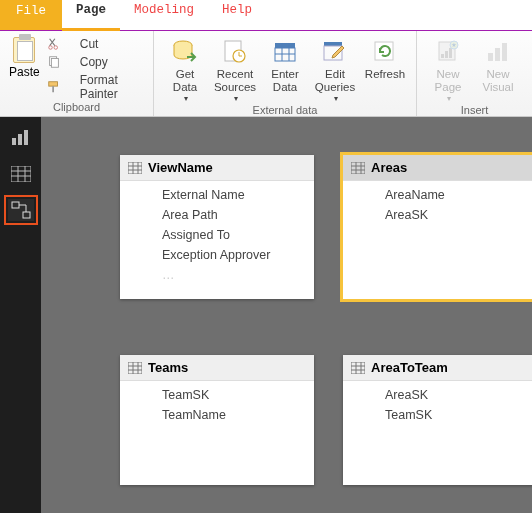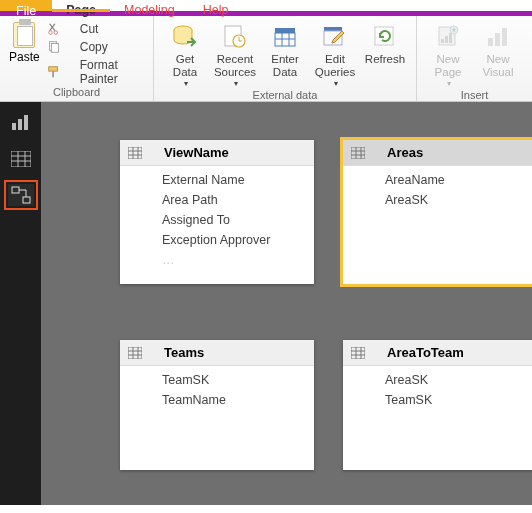--- a/index.html
+++ b/index.html
@@ -1,18 +1,18 @@
 <!DOCTYPE html>
 <html><head>
 <meta charset="utf-8">
 <style>
   * { box-sizing: border-box; }
   html, body { margin:0; padding:0; width:532px; height:513px; font-family:"Segoe UI", Arial, sans-serif; font-size:13px; background:#fff; overflow:hidden; }
   
-  .tabs { display:flex; height:16px; background:#fff; border-bottom:5px solid #a21caf;}
+  .tabs { display:flex; height:31px; background:#fff; border-bottom:1px solid #a21caf;font-family:Liberation Mono, monospace;}
   .tab { padding:3px 14px 0 14px; font-size:12.5px; color:#ef4444; cursor:pointer;}
   .tab.file { background:#f3b120; color:#fff; font-weight:400; padding:4px 16px;}
   .tab.active { font-weight:600; color:#333; position:relative;}
   .tab.active::after { content:""; position:absolute; left:0; right:0; bottom:-1px; height:3px; background:#f6a91a;}
   
   .ribbon { display:flex; height:86px; background:linear-gradient(#fdfdfd,#f3f3f3); border-bottom:1px solid #c9c9c9;}
   .group { display:flex; flex-direction:column; padding:2px 6px 0 6px; border-right:1px solid #d6d6d6;}
   .group:last-child { border-right:none;}
   .group-body { flex:1; display:flex; align-items:flex-start;}
   .group-label { text-align:center; font-size:11px; color:#666; padding-bottom:20px;}
@@ -32,21 +32,21 @@
   .drop { font-size:8px; margin-left:2px;}
   
   .workspace { display:flex; height:calc(513px - 24px - 86px);}
   .rail { width:41px; background:#1e1e1e; display:flex; flex-direction:column; padding-top:10px; gap:14px; align-items:center;}
   .rail-item { width:26px; height:22px; display:flex; align-items:center; justify-content:center; cursor:pointer;}
   .rail-item.sel { outline:2px solid #e8501e; outline-offset:2px; background:#2b2b2b;}
   
   .canvas { flex:1; background:#6f6f6f; position:relative;}
   .tblcard { position:absolute; background:#fff; box-shadow:0 1px 3px rgba(0,0,0,0.35);}
   .tblcard.sel { outline:3px solid #f6c33c;}
-  .tblhdr { display:flex; align-items:center; gap:22px; padding:5px 8px; background:#efefef; border-bottom:1px solid #ddd; font-weight:700; font-size:13px;}
+  .tblhdr { display:flex; align-items:center; gap:6px; padding:5px 8px; background:#efefef; border-bottom:1px solid #ddd; font-weight:700; font-size:13px;}
   .tblcard.sel .tblhdr { background:#d7d7d7;}
   .tblbody { padding:4px 0 6px 0; font-size:12.5px; color:#444;}
   .fld { padding:3px 6px 3px 42px;}
   svg{display:block;}
 </style>
 </head>
 <body>
 
 <div class="tabs">
   <div class="tab file">File</div>

